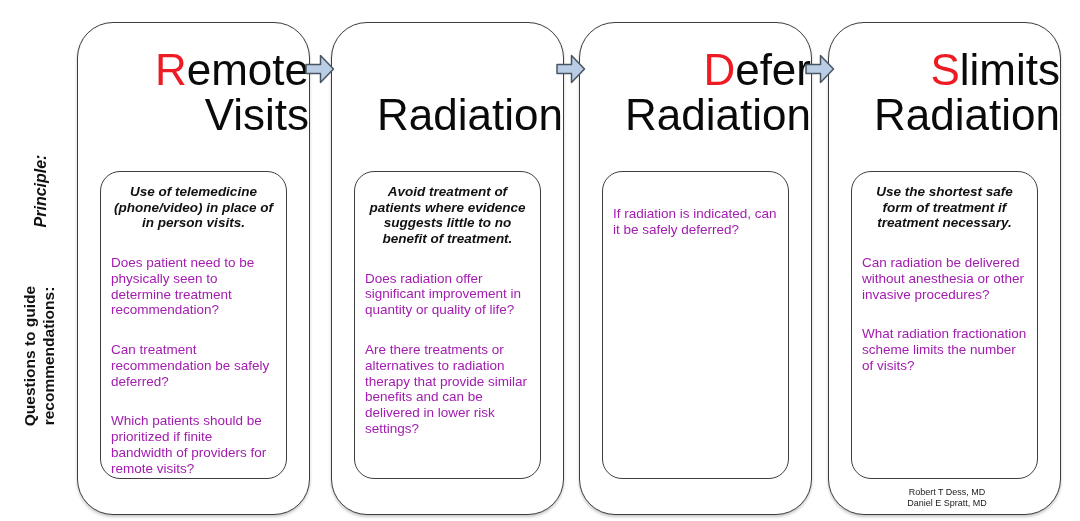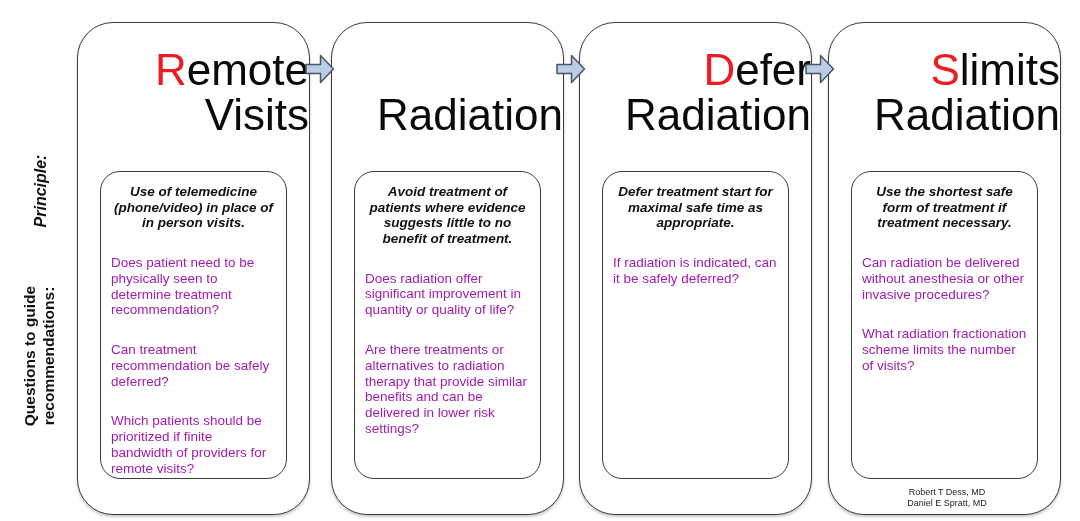--- a/index.html
+++ b/index.html
@@ -88,21 +88,20 @@
       <p class="question">Are there treatments or alternatives to radiation therapy that provide similar benefits and can be delivered in lower risk settings?</p>
     </div>
   </section>
 
   <section class="card" style="left:579px">
     <h2 class="card-title">
       <span><span class="red-letter">D</span><span>efer</span></span><br>
       <span>Radiation</span>
     </h2>
     <div class="inner-box">
-      <p class="principle">Defer treatment start for maximal safe time as appropriate.</p>
       <p class="question">If radiation is indicated, can it be safely deferred?</p>
     </div>
   </section>
 
   <section class="card" style="left:828px">
     <h2 class="card-title">
       <span><span class="red-letter">S</span><span>limits</span></span><br>
       <span>Radiation</span>
     </h2>
     <div class="inner-box">

